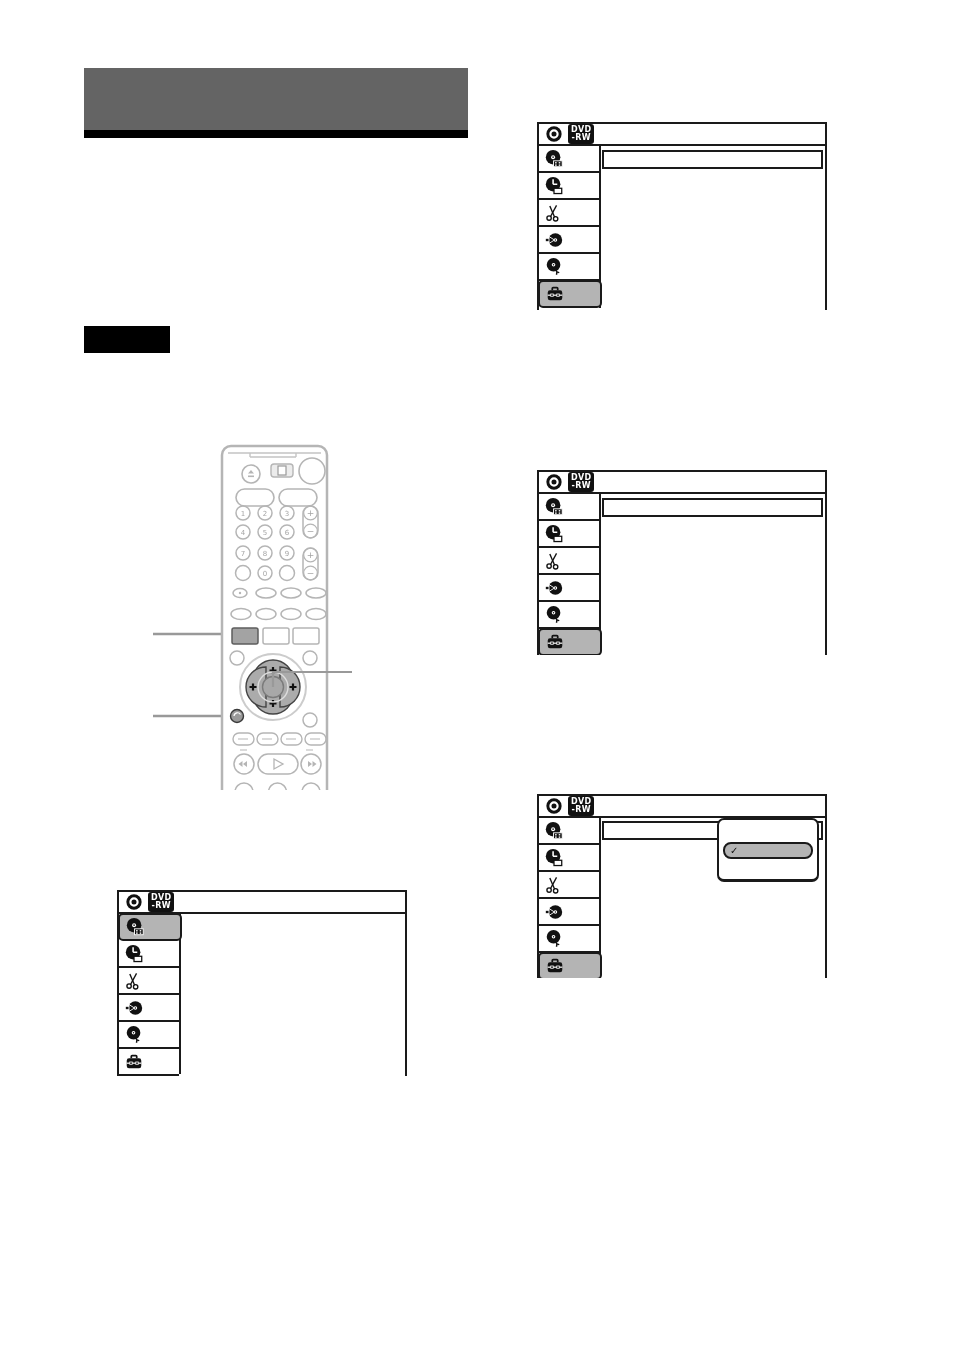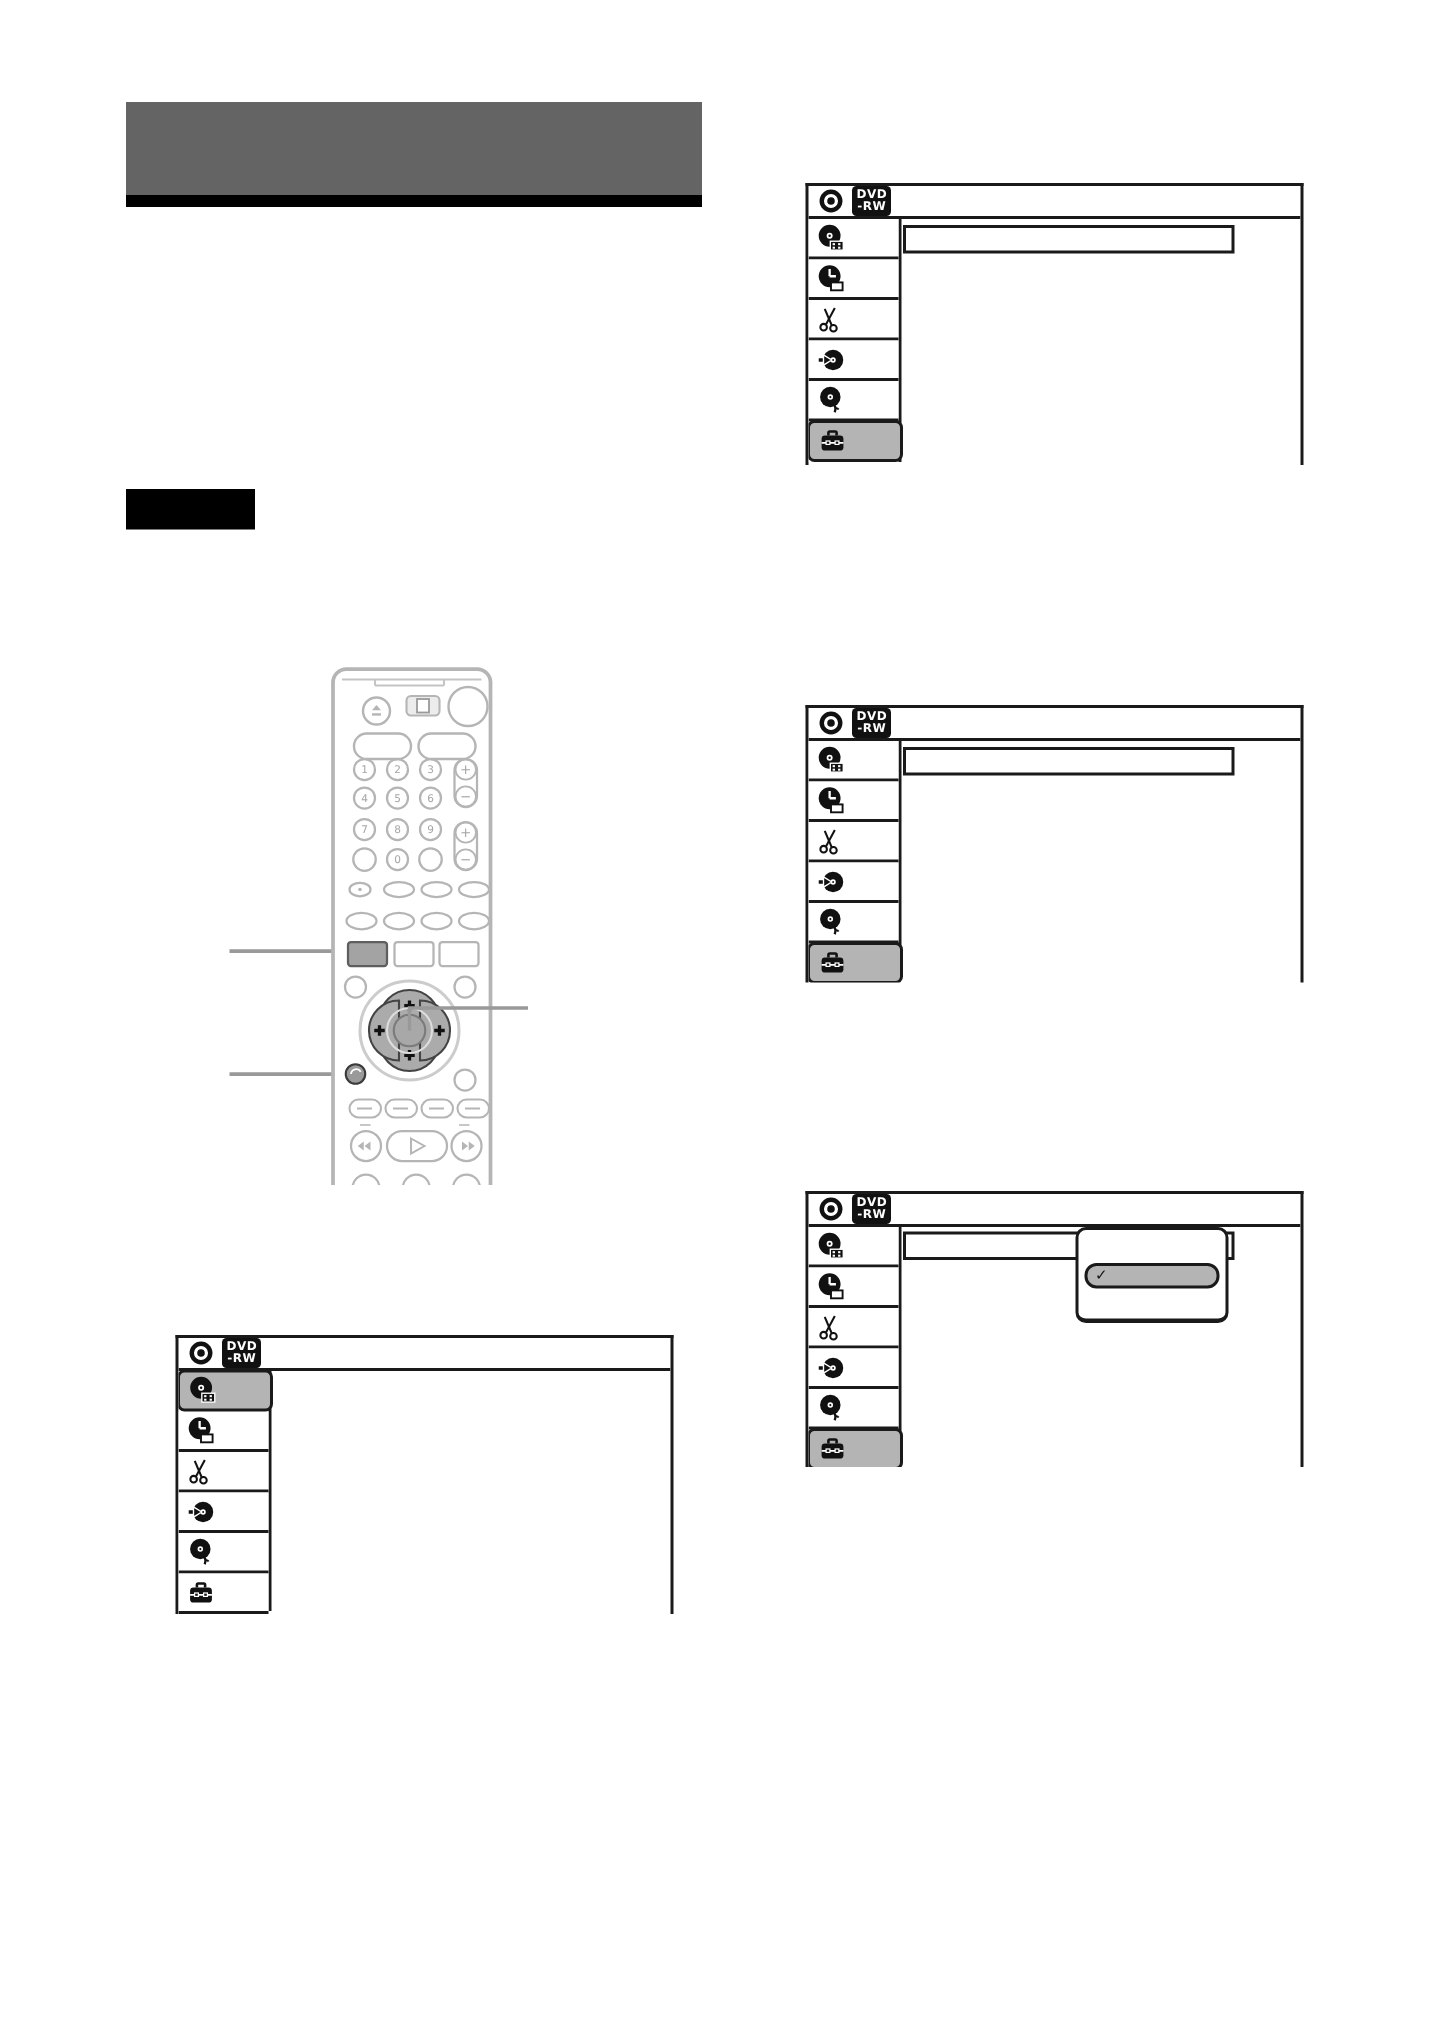--- a/index.html
+++ b/index.html
@@ -6,21 +6,21 @@
   .page{position:relative;width:954px;height:1351px;background:#fff;overflow:hidden;
         font-family:"DejaVu Sans",sans-serif;}
   .abs{position:absolute;}
 
   
   .title-bar{left:84px;top:68px;width:384px;height:62px;background:#646464;}
   .title-rule{left:84px;top:130px;width:384px;height:8px;background:#000;}
   .note-box{left:84px;top:326px;width:86px;height:27px;background:#000;}
 
   
-  .menu{position:absolute;width:332px;background:#fff;border:2px solid #1a1a1a;border-bottom:none;
+  .menu{position:absolute;width:290px;background:#fff;border:2px solid #1a1a1a;border-bottom:none;
         box-sizing:border-box;overflow:hidden;}
   .mhdr{height:20px;border-bottom:2px solid #1a1a1a;display:flex;align-items:center;
         gap:5px;padding-left:6px;}
   .discmark{width:18px;height:18px;flex:0 0 auto;}
   .badge{background:#111;color:#fff;font-size:8px;font-weight:bold;line-height:1.05;
          letter-spacing:.3px;padding:2px 3px;border-radius:3px;display:flex;
          flex-direction:column;align-items:center;}
   .mbody{position:relative;height:calc(100% - 24px);}
   .sidebar{position:absolute;left:0;top:0;width:62px;height:100%;
            border-right:2px solid #1a1a1a;box-sizing:border-box;background:#fff;}

